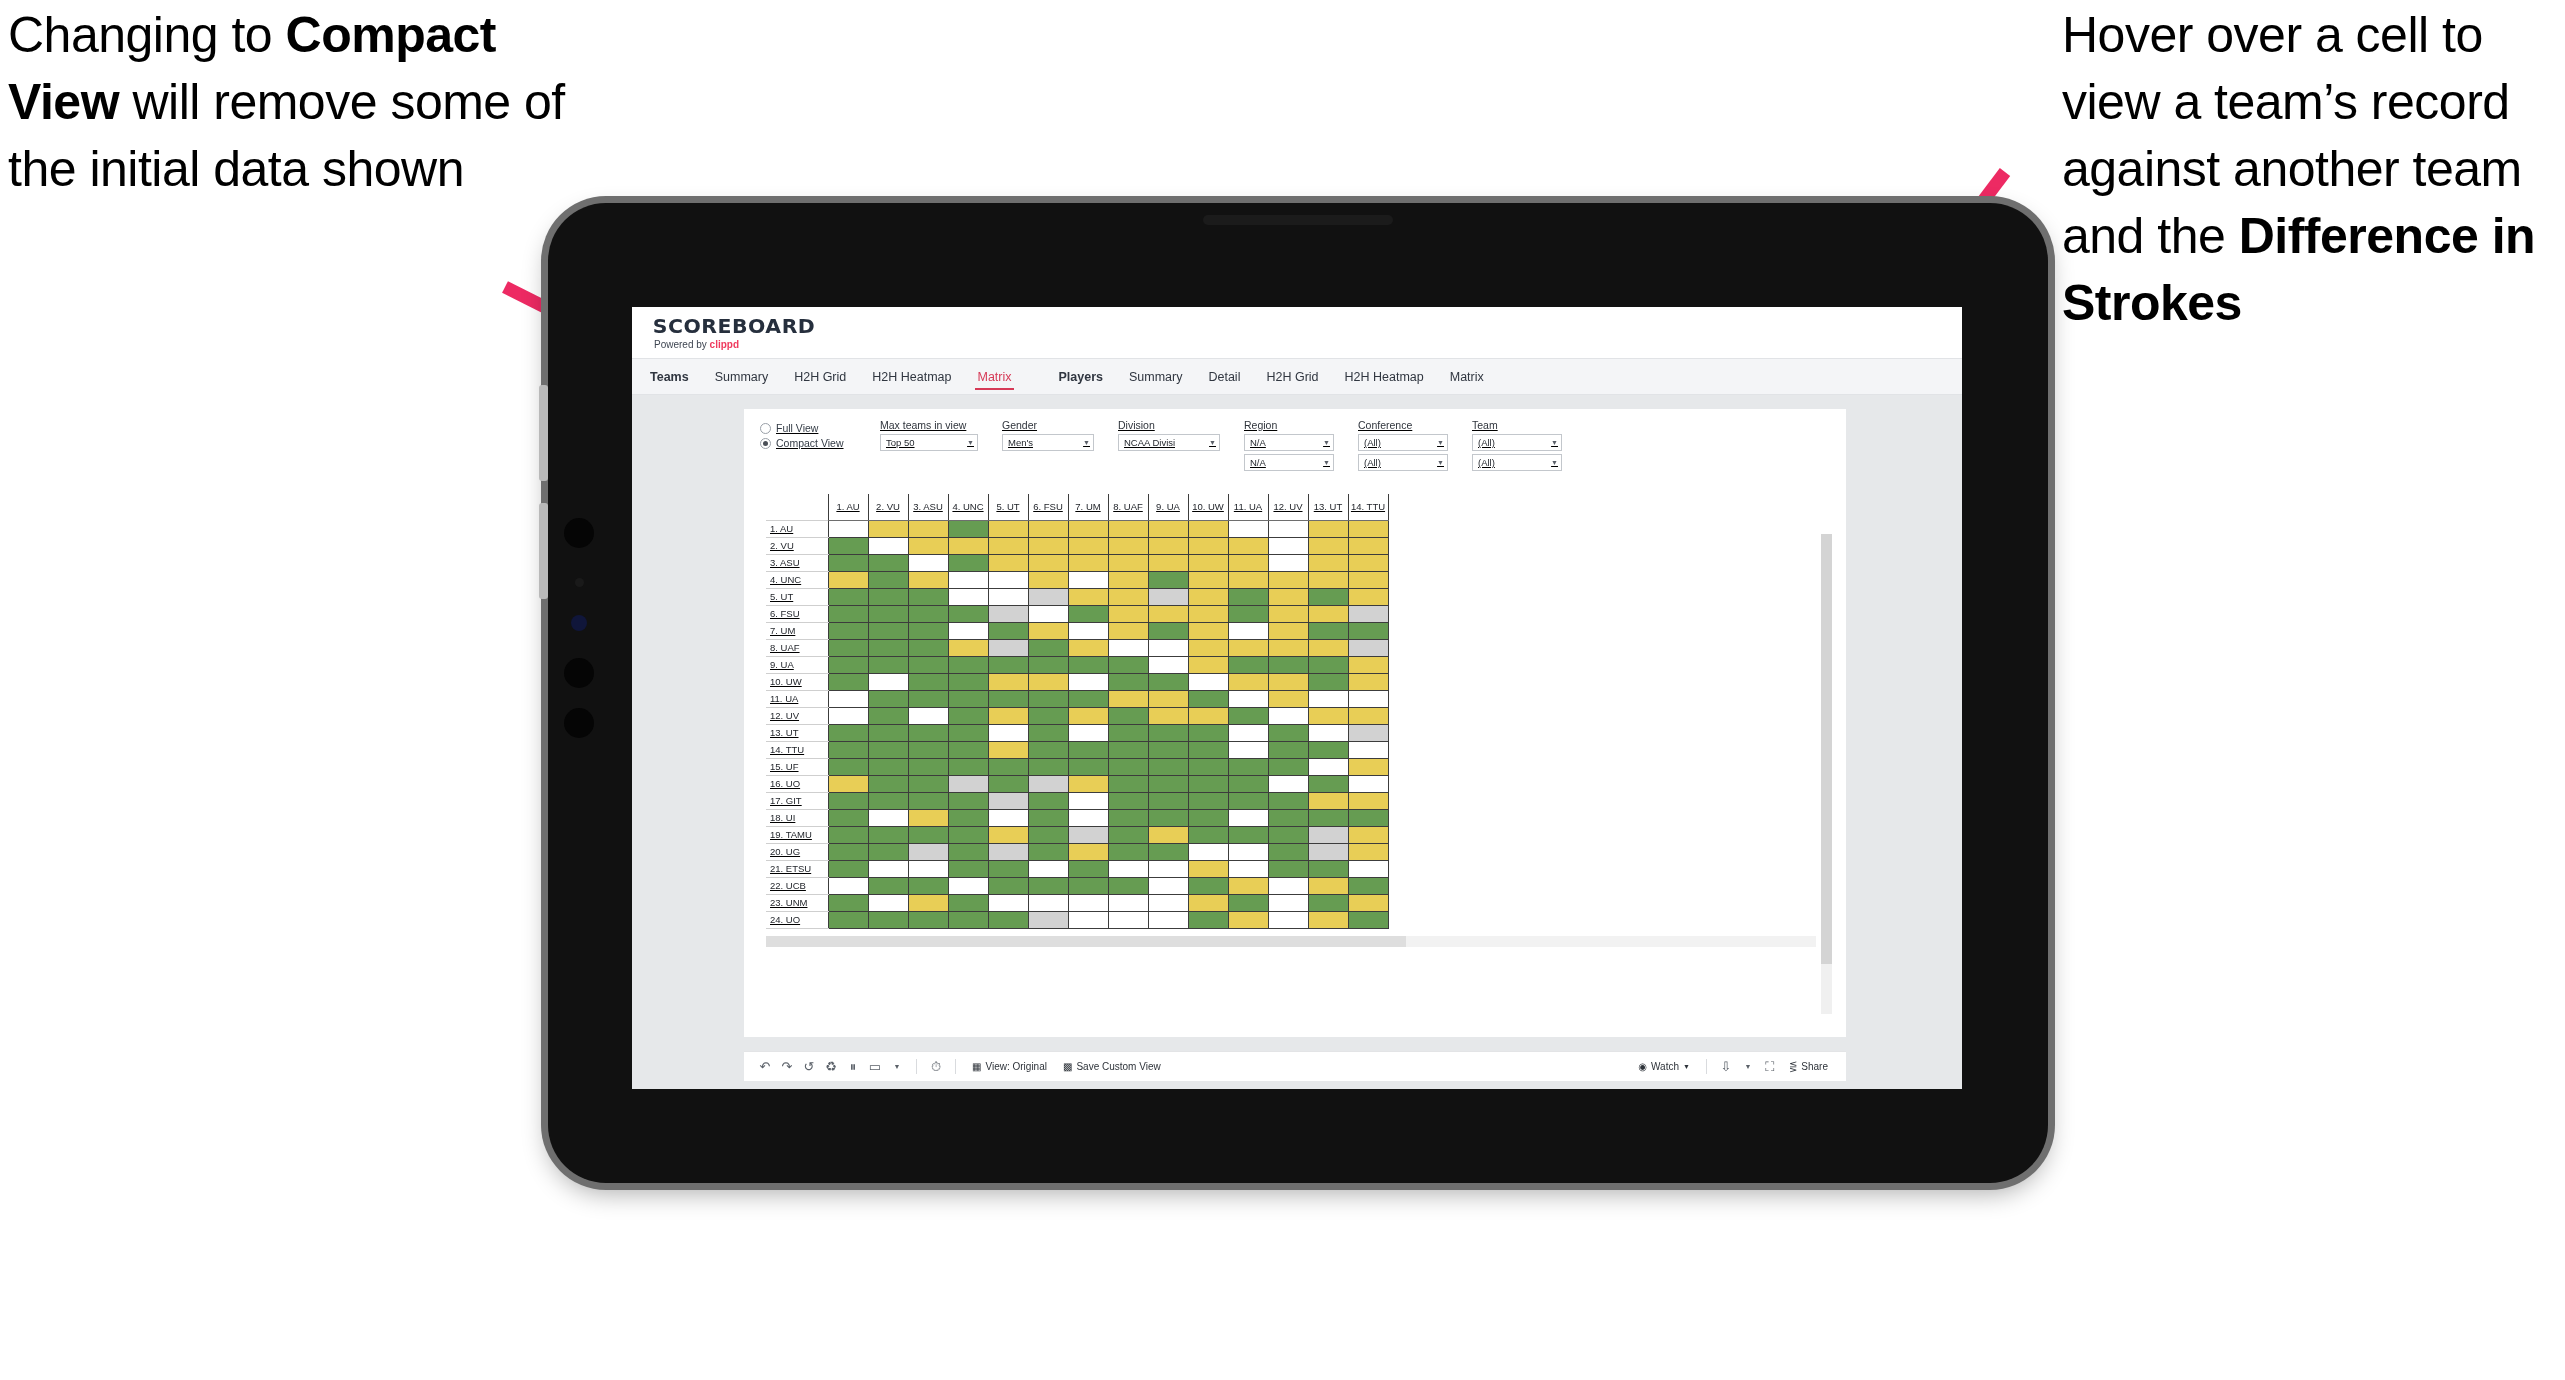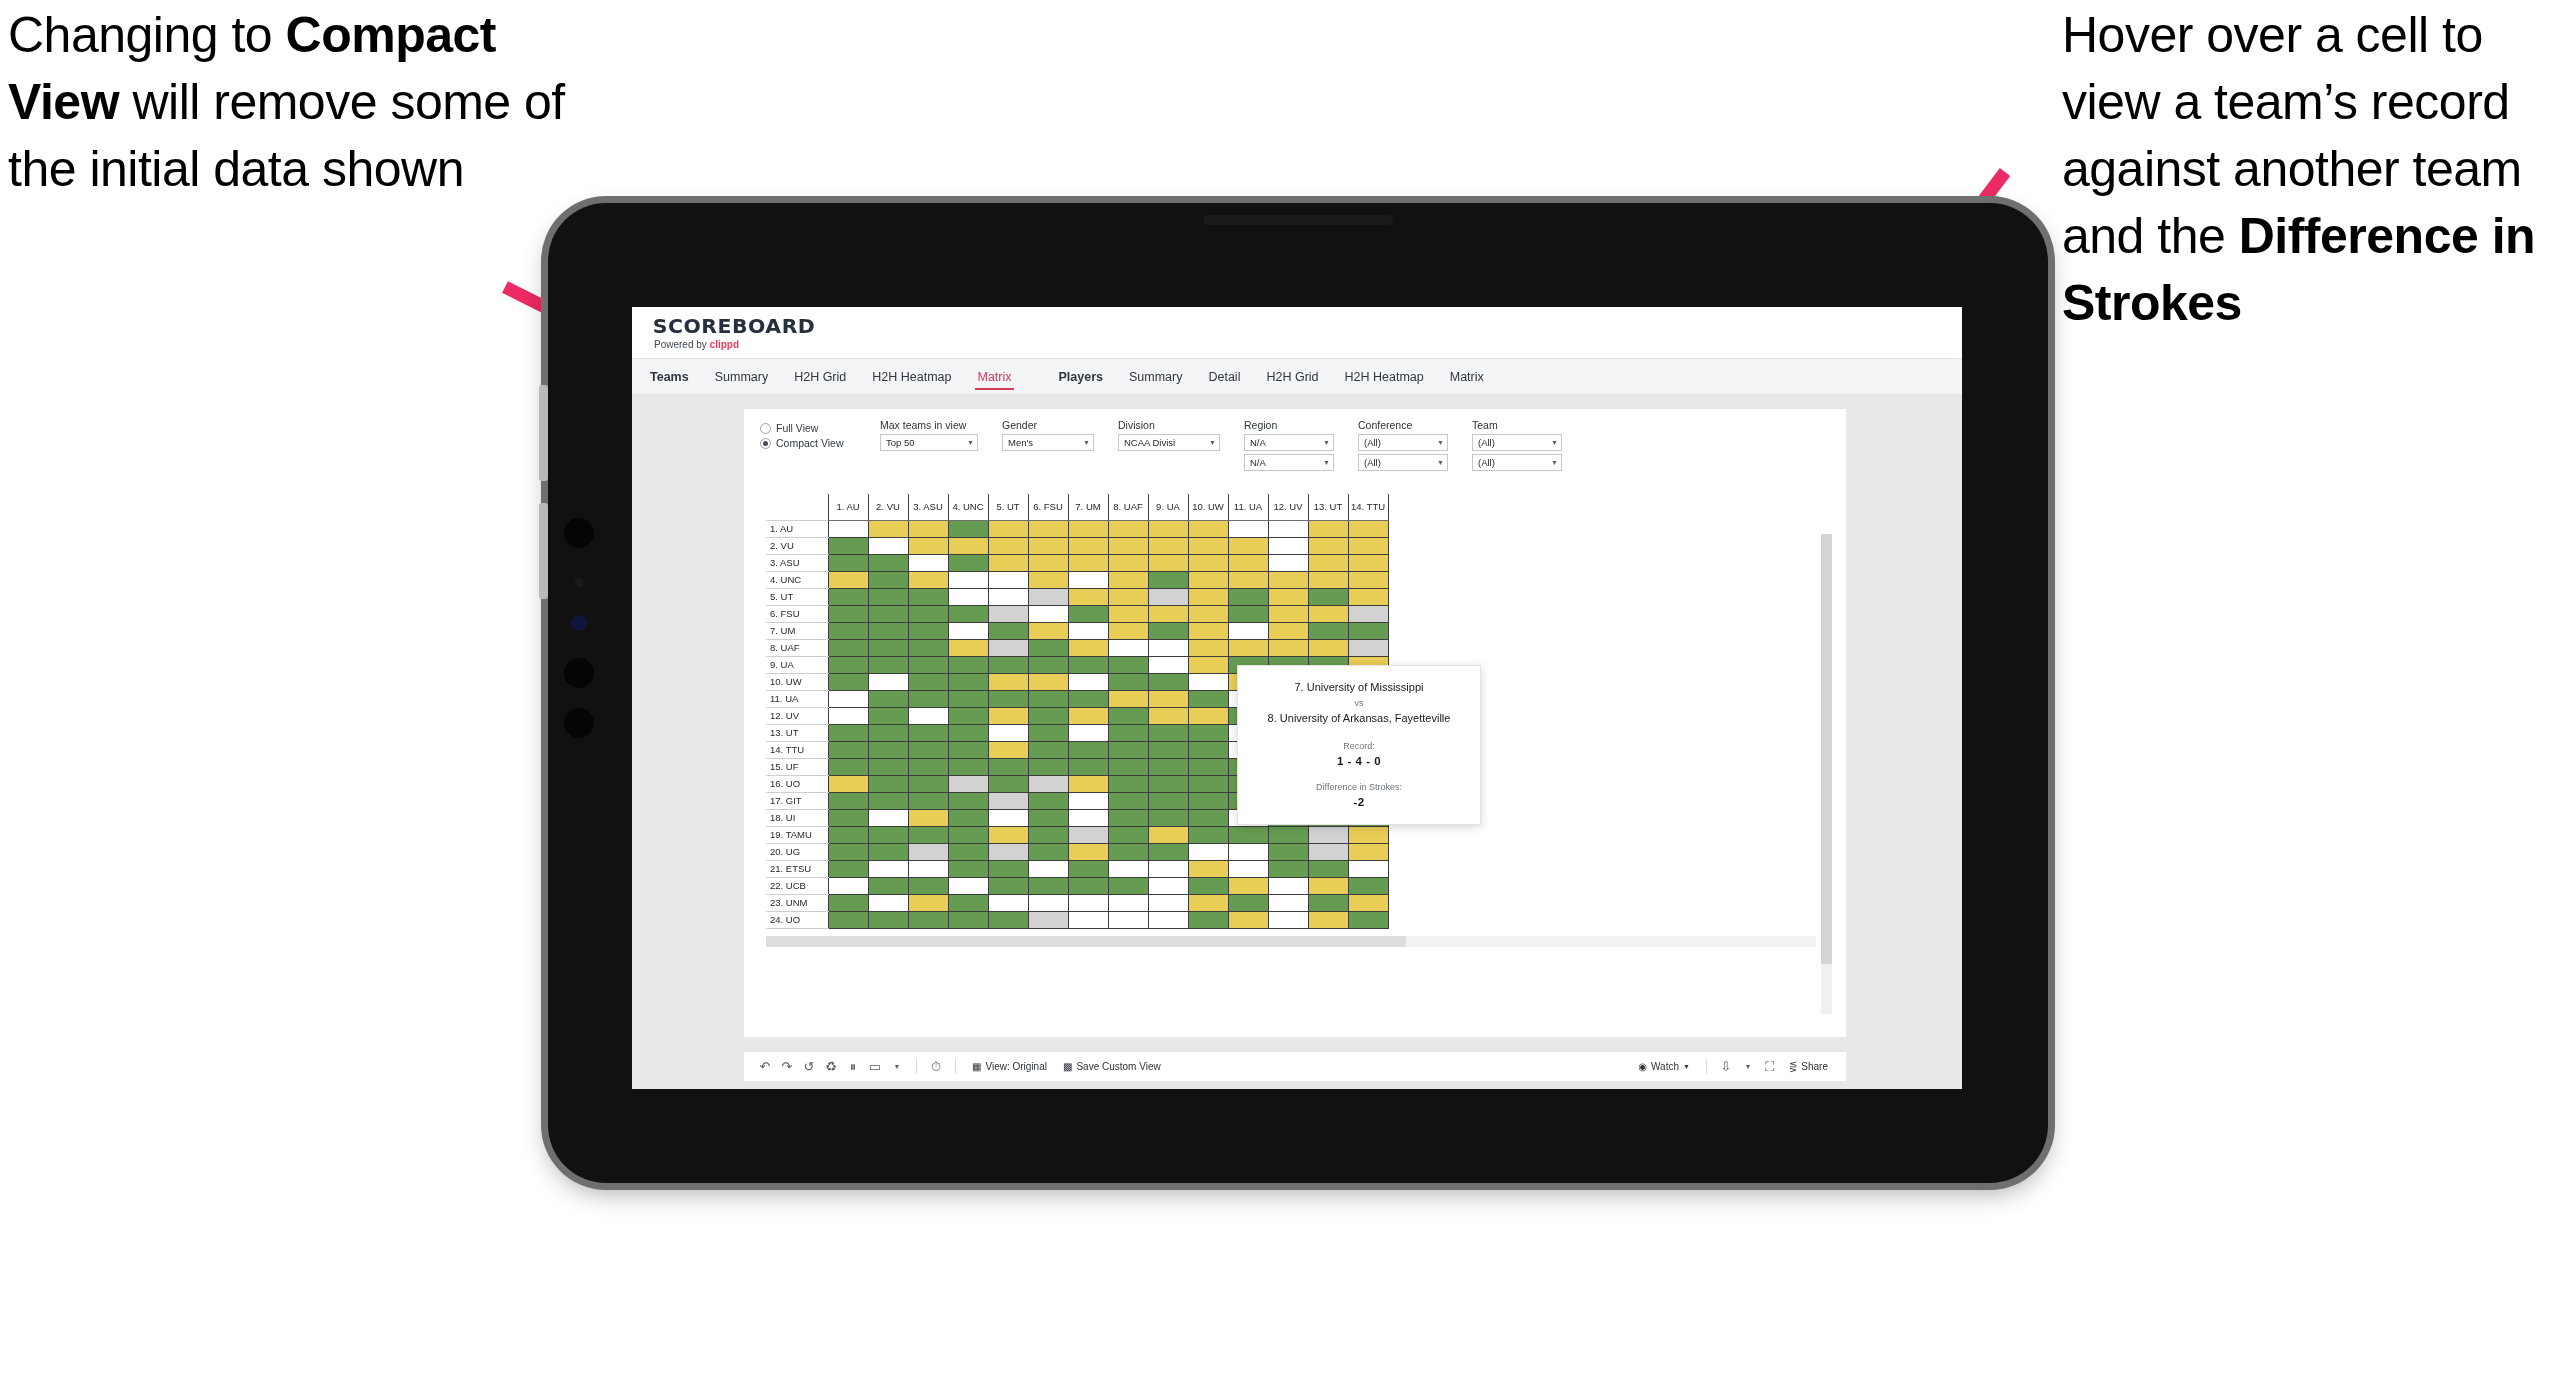--- a/index.html
+++ b/index.html
@@ -103,21 +103,21 @@
   .subnav-item.sel { color: #d63a57; }
   .subnav-item.sel::after {
     content: ""; position: absolute; left: 11px; right: 11px; bottom: 5px;
     height: 2px; background: #d63a57;
   }
 
   
   .wb-body { position: relative; height: 694px; background: #e6e8ea; }
   .wb-sheet {
     position: absolute; left: 112px; top: 14px;
-    width: 1102px; bottom: 52px; background: #ffffff;
+    width: 1102px; bottom: 52px; background: #ffffff; text-decoration: underline;
   }
 
   
   .filters { display: flex; align-items: flex-start; padding: 10px 0 0 16px; gap: 0; }
   .fcol { margin-right: 24px; }
   .fcol.radio { width: 96px; padding-top: 3px; }
   .radio-row { display: flex; align-items: center; font-size: 10.5px; color: #333b45; margin-bottom: 3px; cursor: pointer; }
   .radio-dot {
     width: 11px; height: 11px; border-radius: 50%;
     border: 1px solid #9aa0a8; background: #fff; margin-right: 5px;
@@ -771,29 +771,20 @@
                   </tr>
                 </tbody>
             </table>
             <div class="vscroll">
                 <i></i>
               </div>
             <div class="hscroll">
                 <i></i>
               </div>
 
-            <div class="tooltip">
-              <div class="tt-team">7. University of Mississippi</div>
-              <div class="tt-vs">vs</div>
-              <div class="tt-team">8. University of Arkansas, Fayetteville</div>
-              <div class="tt-lab">Record:</div>
-              <div class="tt-val">1 - 4 - 0</div>
-              <div class="tt-lab">Difference in Strokes:</div>
-              <div class="tt-val">-2</div>
-            </div>
           </div>
         </div>
 
         <div class="toolbar">
           <div class="tb-ico">↶</div>
           <div class="tb-ico">↷</div>
           <div class="tb-ico">↺</div>
           <div class="tb-ico">♻</div>
           <div class="tb-ico">⏸</div>
           <div class="tb-ico">▭</div>

